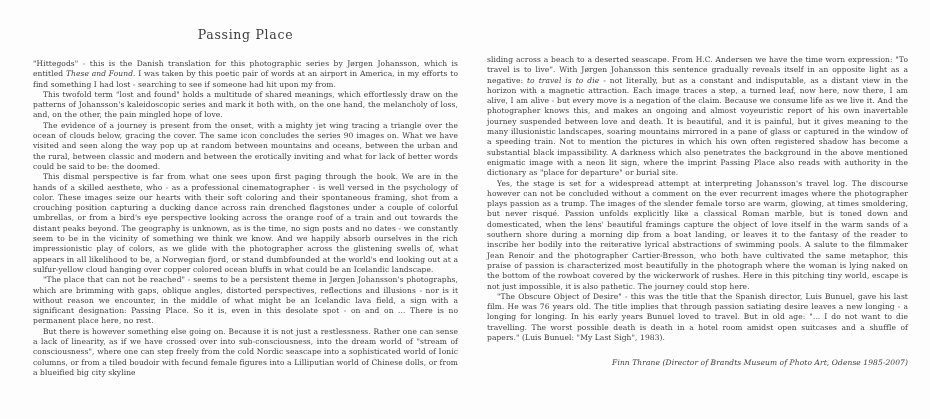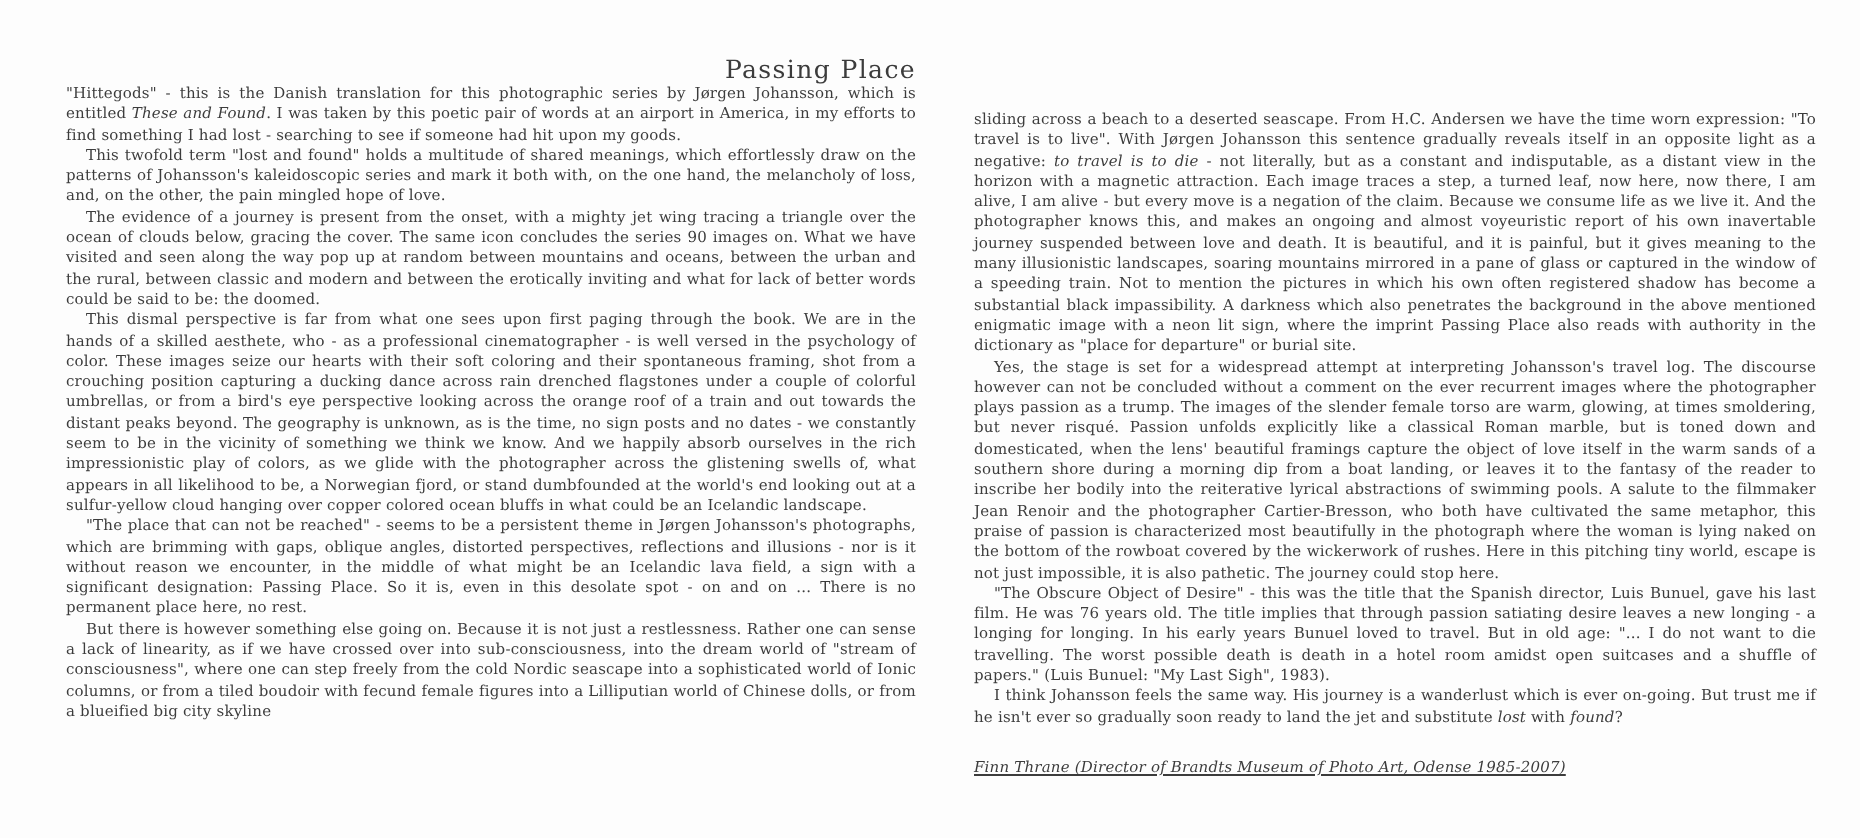--- a/index.html
+++ b/index.html
@@ -27,55 +27,54 @@
       padding-top: 28px;
       box-sizing: content-box;
     }
     .gutter { width: 29px; flex: none; }
     .page-right {
       width: 421px;
       padding-top: 55px;
       box-sizing: content-box;
     }
     .doc-title {
-      text-align: right;
+      text-align: center;
       font-size: 12.5px;
       line-height: 14px;
       letter-spacing: 0.7px;
       font-weight: normal;
-      margin: 0 0 0 0;
+      margin: 0 0 17px 0;
       color: #3c3c3c;
     }
     p.para { margin: 0; }
     p.para.indent { text-indent: 10px; }
     .attribution {
       margin-top: 15px;
+      text-align: right;
       font-style: italic;
-      text-decoration: underline;
     }
     em { font-style: italic; }
   </style>
 </head>
 <body>
 
 <div class="spread">
   <div class="page-left">
     <h1 class="doc-title">Passing Place</h1>
     <div>
-        <p class="para"><span>"Hittegods" - this is the Danish translation for this photographic series by Jørgen Johansson, which is entitled </span><em>These and Found</em><span>. I was taken by this poetic pair of words at an airport in America, in my efforts to find something I had lost - searching to see if someone had hit upon my goods.</span></p>
+        <p class="para"><span>"Hittegods" - this is the Danish translation for this photographic series by Jørgen Johansson, which is entitled </span><em>These and Found</em><span>. I was taken by this poetic pair of words at an airport in America, in my efforts to find something I had lost - searching to see if someone had hit upon my from.</span></p>
         <p class="para indent"><span>This twofold term "lost and found" holds a multitude of shared meanings, which effortlessly draw on the patterns of Johansson's kaleidoscopic series and mark it both with, on the one hand, the melancholy of loss, and, on the other, the pain mingled hope of love.</span></p>
         <p class="para indent"><span>The evidence of a journey is present from the onset, with a mighty jet wing tracing a triangle over the ocean of clouds below, gracing the cover. The same icon concludes the series 90 images on. What we have visited and seen along the way pop up at random between mountains and oceans, between the urban and the rural, between classic and modern and between the erotically inviting and what for lack of better words could be said to be: the doomed.</span></p>
         <p class="para indent"><span>This dismal perspective is far from what one sees upon first paging through the book. We are in the hands of a skilled aesthete, who - as a professional cinematographer - is well versed in the psychology of color. These images seize our hearts with their soft coloring and their spontaneous framing, shot from a crouching position capturing a ducking dance across rain drenched flagstones under a couple of colorful umbrellas, or from a bird's eye perspective looking across the orange roof of a train and out towards the distant peaks beyond. The geography is unknown, as is the time, no sign posts and no dates - we constantly seem to be in the vicinity of something we think we know. And we happily absorb ourselves in the rich impressionistic play of colors, as we glide with the photographer across the glistening swells of, what appears in all likelihood to be, a Norwegian fjord, or stand dumbfounded at the world's end looking out at a sulfur-yellow cloud hanging over copper colored ocean bluffs in what could be an Icelandic landscape.</span></p>
         <p class="para indent"><span>"The place that can not be reached" - seems to be a persistent theme in Jørgen Johansson's photographs, which are brimming with gaps, oblique angles, distorted perspectives, reflections and illusions - nor is it without reason we encounter, in the middle of what might be an Icelandic lava field, a sign with a significant designation: Passing Place. So it is, even in this desolate spot - on and on ... There is no permanent place here, no rest.</span></p>
         <p class="para indent"><span>But there is however something else going on. Because it is not just a restlessness. Rather one can sense a lack of linearity, as if we have crossed over into sub-consciousness, into the dream world of "stream of consciousness", where one can step freely from the cold Nordic seascape into a sophisticated world of Ionic columns, or from a tiled boudoir with fecund female figures into a Lilliputian world of Chinese dolls, or from a blueified big city skyline</span></p>
       </div>
   </div>
   <div class="gutter"></div>
   <div class="page-right">
     <div>
         <p class="para"><span>sliding across a beach to a deserted seascape. From H.C. Andersen we have the time worn expression: "To travel is to live". With Jørgen Johansson this sentence gradually reveals itself in an opposite light as a negative: </span><em>to travel is to die</em><span> - not literally, but as a constant and indisputable, as a distant view in the horizon with a magnetic attraction. Each image traces a step, a turned leaf, now here, now there, I am alive, I am alive - but every move is a negation of the claim. Because we consume life as we live it. And the photographer knows this, and makes an ongoing and almost voyeuristic report of his own inavertable journey suspended between love and death. It is beautiful, and it is painful, but it gives meaning to the many illusionistic landscapes, soaring mountains mirrored in a pane of glass or captured in the window of a speeding train. Not to mention the pictures in which his own often registered shadow has become a substantial black impassibility. A darkness which also penetrates the background in the above mentioned enigmatic image with a neon lit sign, where the imprint Passing Place also reads with authority in the dictionary as "place for departure" or burial site.</span></p>
         <p class="para indent"><span>Yes, the stage is set for a widespread attempt at interpreting Johansson's travel log. The discourse however can not be concluded without a comment on the ever recurrent images where the photographer plays passion as a trump. The images of the slender female torso are warm, glowing, at times smoldering, but never risqué. Passion unfolds explicitly like a classical Roman marble, but is toned down and domesticated, when the lens' beautiful framings capture the object of love itself in the warm sands of a southern shore during a morning dip from a boat landing, or leaves it to the fantasy of the reader to inscribe her bodily into the reiterative lyrical abstractions of swimming pools. A salute to the filmmaker Jean Renoir and the photographer Cartier-Bresson, who both have cultivated the same metaphor, this praise of passion is characterized most beautifully in the photograph where the woman is lying naked on the bottom of the rowboat covered by the wickerwork of rushes. Here in this pitching tiny world, escape is not just impossible, it is also pathetic. The journey could stop here.</span></p>
         <p class="para indent"><span>"The Obscure Object of Desire" - this was the title that the Spanish director, Luis Bunuel, gave his last film. He was 76 years old. The title implies that through passion satiating desire leaves a new longing - a longing for longing. In his early years Bunuel loved to travel. But in old age: "... I do not want to die travelling. The worst possible death is death in a hotel room amidst open suitcases and a shuffle of papers." (Luis Bunuel: "My Last Sigh", 1983).</span></p>
-        <p class="para indent"><span>I think Johansson feels the same way. His journey is a wanderlust which is ever on-going. But trust me if he isn't ever so gradually soon ready to land the jet and substitute </span><em>lost</em><span> with </span><em>found</em><span>?</span></p>
       </div>
     <p class="attribution">Finn Thrane (Director of Brandts Museum of Photo Art, Odense 1985-2007)</p>
   </div>
 </div>
 
 </body></html>

